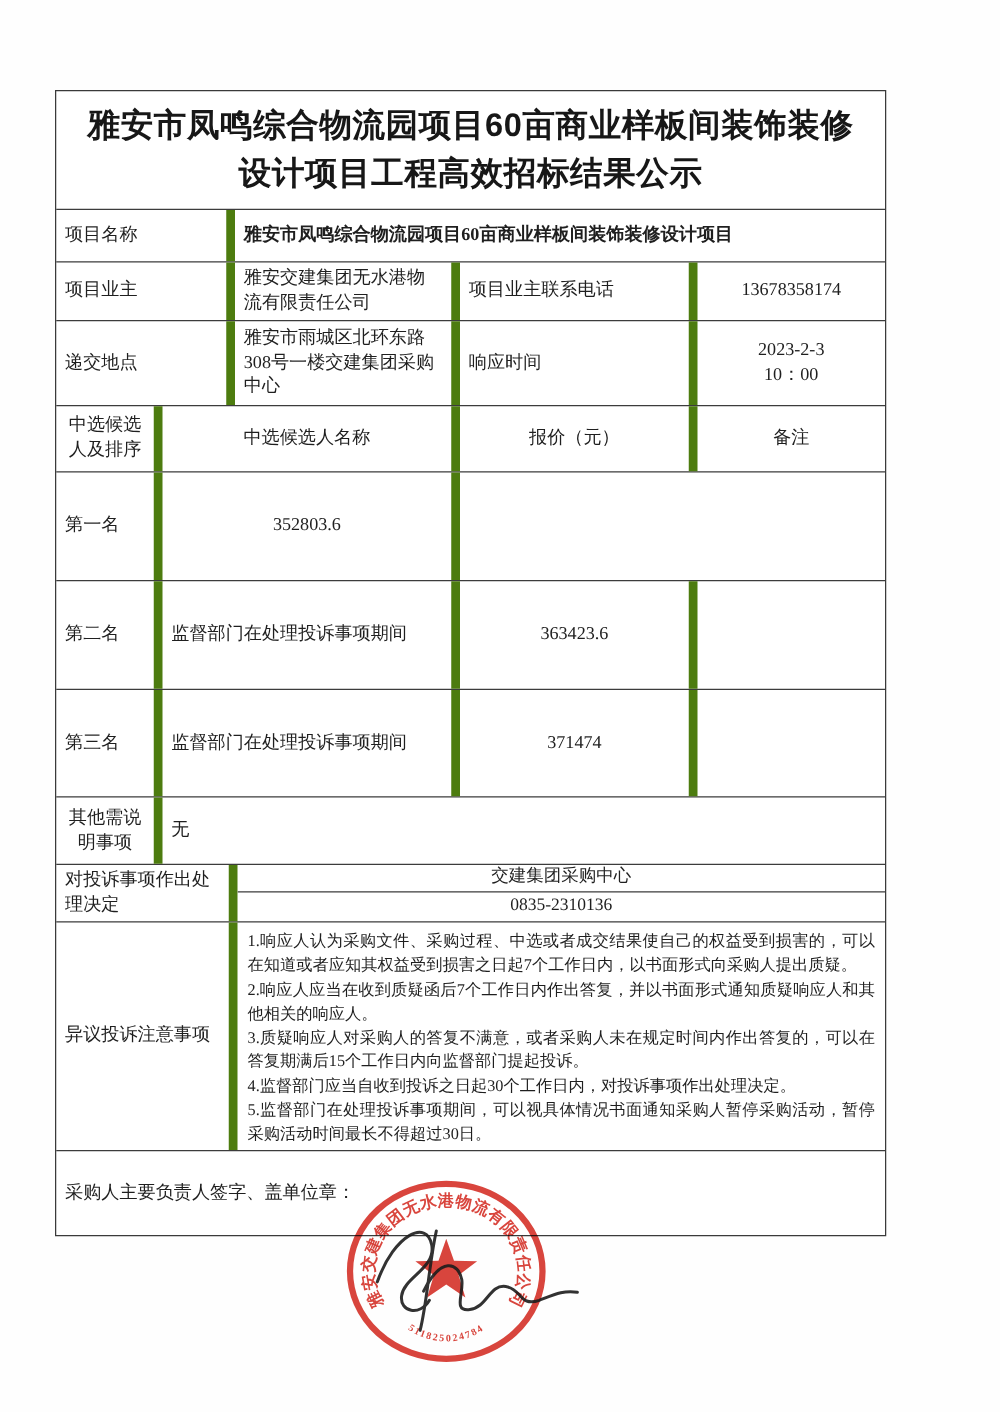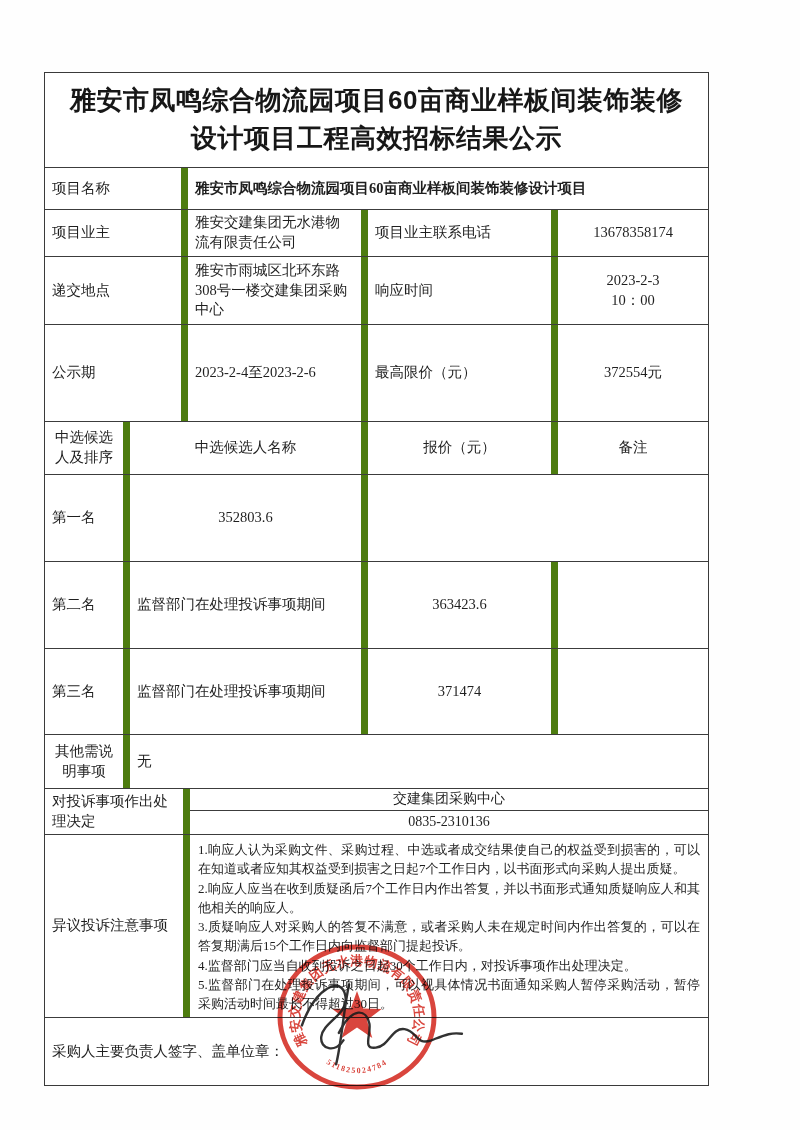--- a/index.html
+++ b/index.html
@@ -90,26 +90,20 @@
     </div>
 
     <div class="trow" style="grid-template-columns:136px 180px 190px 1fr;min-height:68px">
       <div class="c lab">递交地点</div>
       <div class="c">雅安市雨城区北环东路308号一楼交建集团采购中心</div>
       <div class="c">响应时间</div>
       <div class="c ctr pre">2023-2-3
 10：00</div>
     </div>
 
-    <div class="trow" style="grid-template-columns:136px 180px 190px 1fr;min-height:97px">
-      <div class="c lab">公示期</div>
-      <div class="c">2023-2-4至2023-2-6</div>
-      <div class="c">最高限价（元）</div>
-      <div class="c ctr">372554元</div>
-    </div>
 
     <div class="trow" style="grid-template-columns:78px 238px 190px 1fr;min-height:53px">
       <div class="c ctr narrow">中选候选人及排序</div>
       <div class="c ctr">中选候选人名称</div>
       <div class="c ctr">报价（元）</div>
       <div class="c ctr">备注</div>
     </div>
 
     <div class="trow" style="grid-template-columns:78px 238px 190px 1fr;min-height:87px">
       <div class="c">第一名</div>

